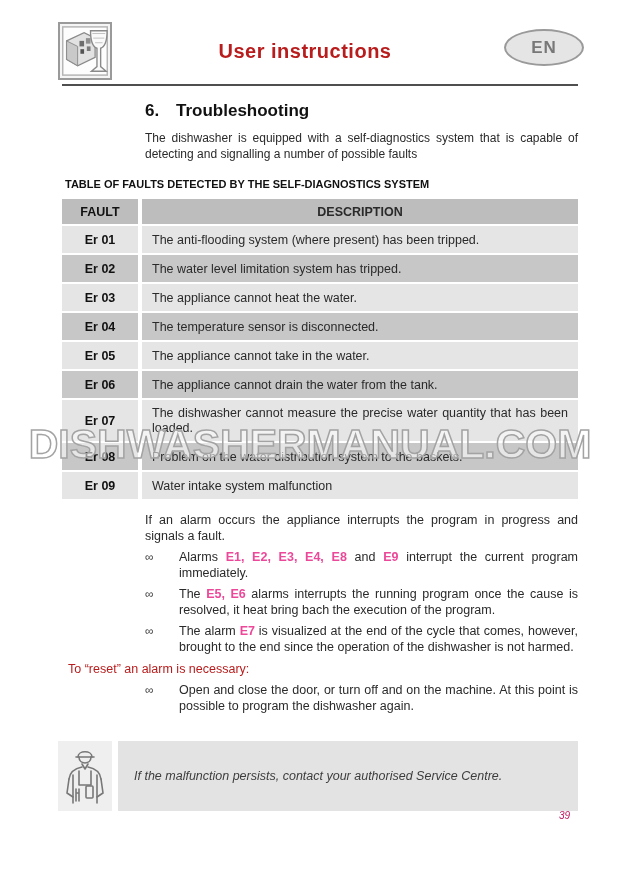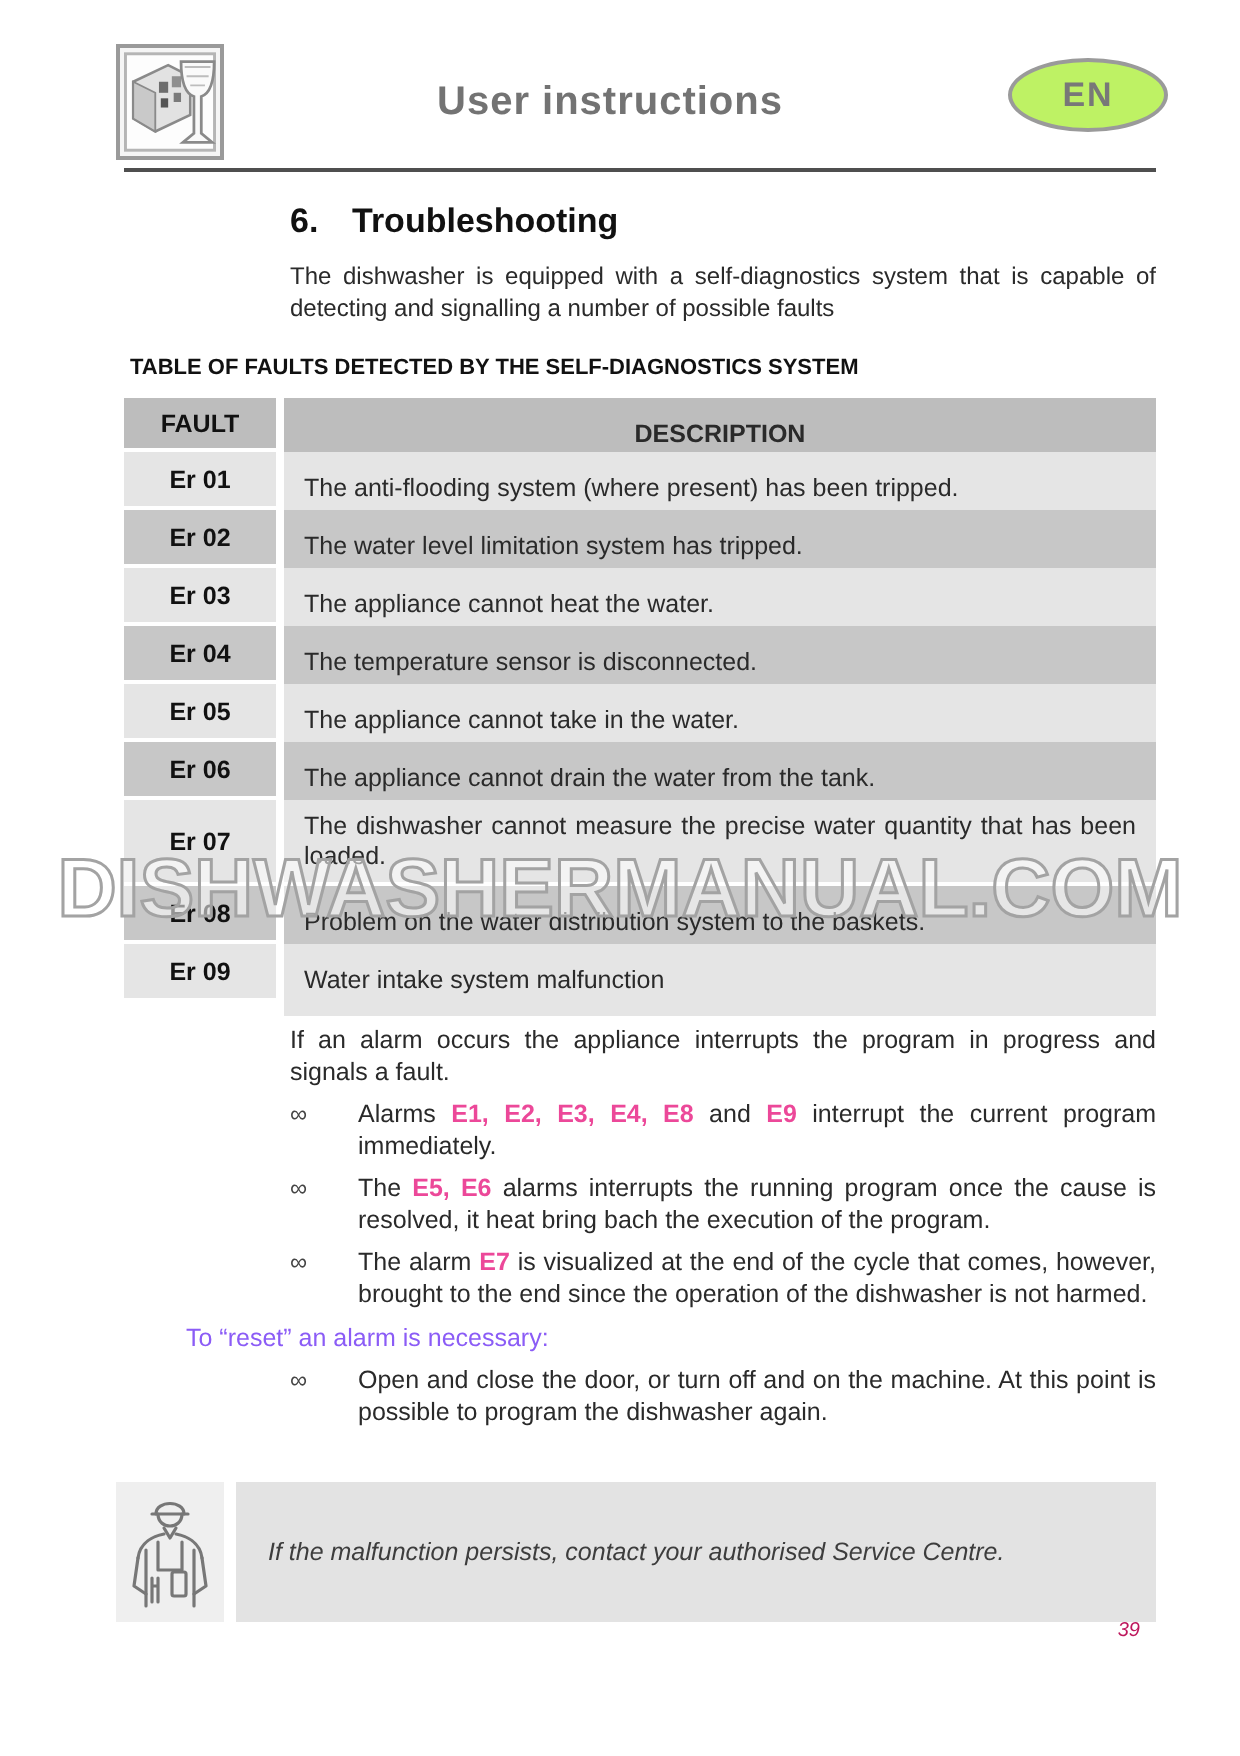--- a/index.html
+++ b/index.html
@@ -12,28 +12,28 @@
   
   .header { position:relative; height:86px; }
   .logo-box {
     position:absolute; left:58px; top:22px; width:54px; height:58px;
     border:2px solid #9a9a9a; background:#f5f5f5; padding:2px;
   }
   .logo-box svg { width:100%; height:100%; display:block; }
   .header-title {
     position:absolute; left:120px; right:130px; top:22px; height:58px;
     display:flex; align-items:center; justify-content:center;
-    font-size:20px; font-weight:bold; color:#737373; letter-spacing:0.5px;
+    font-size:20px; font-weight:bold; color:#b91c1c; letter-spacing:0.5px;
   }
   .lang-badge {
     position:absolute; right:36px; top:29px; width:80px; height:37px;
     border:2px solid #9a9a9a; border-radius:50%;
     display:flex; align-items:center; justify-content:center;
     font-size:17px; font-weight:bold; color:#787878; letter-spacing:1px;
-    background:#bef264;
+    background:#e5e5e5;
   }
   .header-rule { position:absolute; left:62px; right:42px; bottom:0; border-top:2px solid #4f4f4f; }
   
   .section-heading {
     margin:15px 42px 0 145px; display:flex; align-items:baseline;
     font-size:17px; font-weight:bold; color:#111;
   }
   .section-number { width:31px; }
   .intro-para {
     margin:9px 42px 0 145px; font-size:12px; line-height:16px;
@@ -43,41 +43,41 @@
   
   .fault-table { margin:9px 42px 3px 62px; }
   .frow { display:flex; margin-bottom:2px; }
   .fcode {
     width:76px; margin-right:4px; flex-shrink:0;
     display:flex; align-items:center; justify-content:center;
     font-size:12.5px; font-weight:bold; color:#111;
   }
   .fdesc {
     flex:1; display:flex; align-items:center;
-    padding:18px 10px; font-size:12.5px; color:#2a2a2a;
+    padding:7px 10px; font-size:12.5px; color:#2a2a2a;
   }
   .fdesc span { flex:1; }
   .fhead { height:25px; }
   .fhead .fcode, .fhead .fdesc { background:#bdbdbd; font-weight:bold; justify-content:center; text-align:center; }
   .fhead .fdesc span { text-align:center; }
   .row-light .fcode, .row-light .fdesc { background:#e5e5e5; }
   .row-dark  .fcode, .row-dark  .fdesc { background:#c7c7c7; }
   .frow-std { height:27px; }
   .frow-tall { height:41px; }
   .frow-tall .fdesc span { text-align:justify; line-height:15px; }
   
   .alarm-intro {
     margin:13px 42px 0 145px; font-size:12.5px; line-height:16px;
     text-align:justify; color:#2a2a2a;
   }
   .bullet { display:flex; margin:5px 42px 0 145px; font-size:12.5px; line-height:16px; color:#2a2a2a; }
   .bullet-glyph { width:34px; flex-shrink:0; font-size:12px; color:#444; }
   .bullet-text { flex:1; text-align:justify; }
   .bullet-text b { color:#ec4899; }
-  .reset-line { margin:6px 42px 0 93px; font-size:12.5px; line-height:16px; color:#8b5cf6; }
+  .reset-line { margin:6px 42px 0 68px; font-size:12.5px; line-height:16px; color:#b91c1c; }
   
   .note { display:flex; margin:27px 42px 0 58px; height:70px; }
   .note-icon-box {
     width:54px; height:70px; margin-right:6px; flex-shrink:0;
     background:#efefef; display:flex; align-items:center; justify-content:center;
   }
   .note-text-box {
     flex:1; background:#e3e3e3; display:flex; align-items:center;
     padding:0 16px; font-size:12.5px; font-style:italic; color:#3d3d3d;
   }

